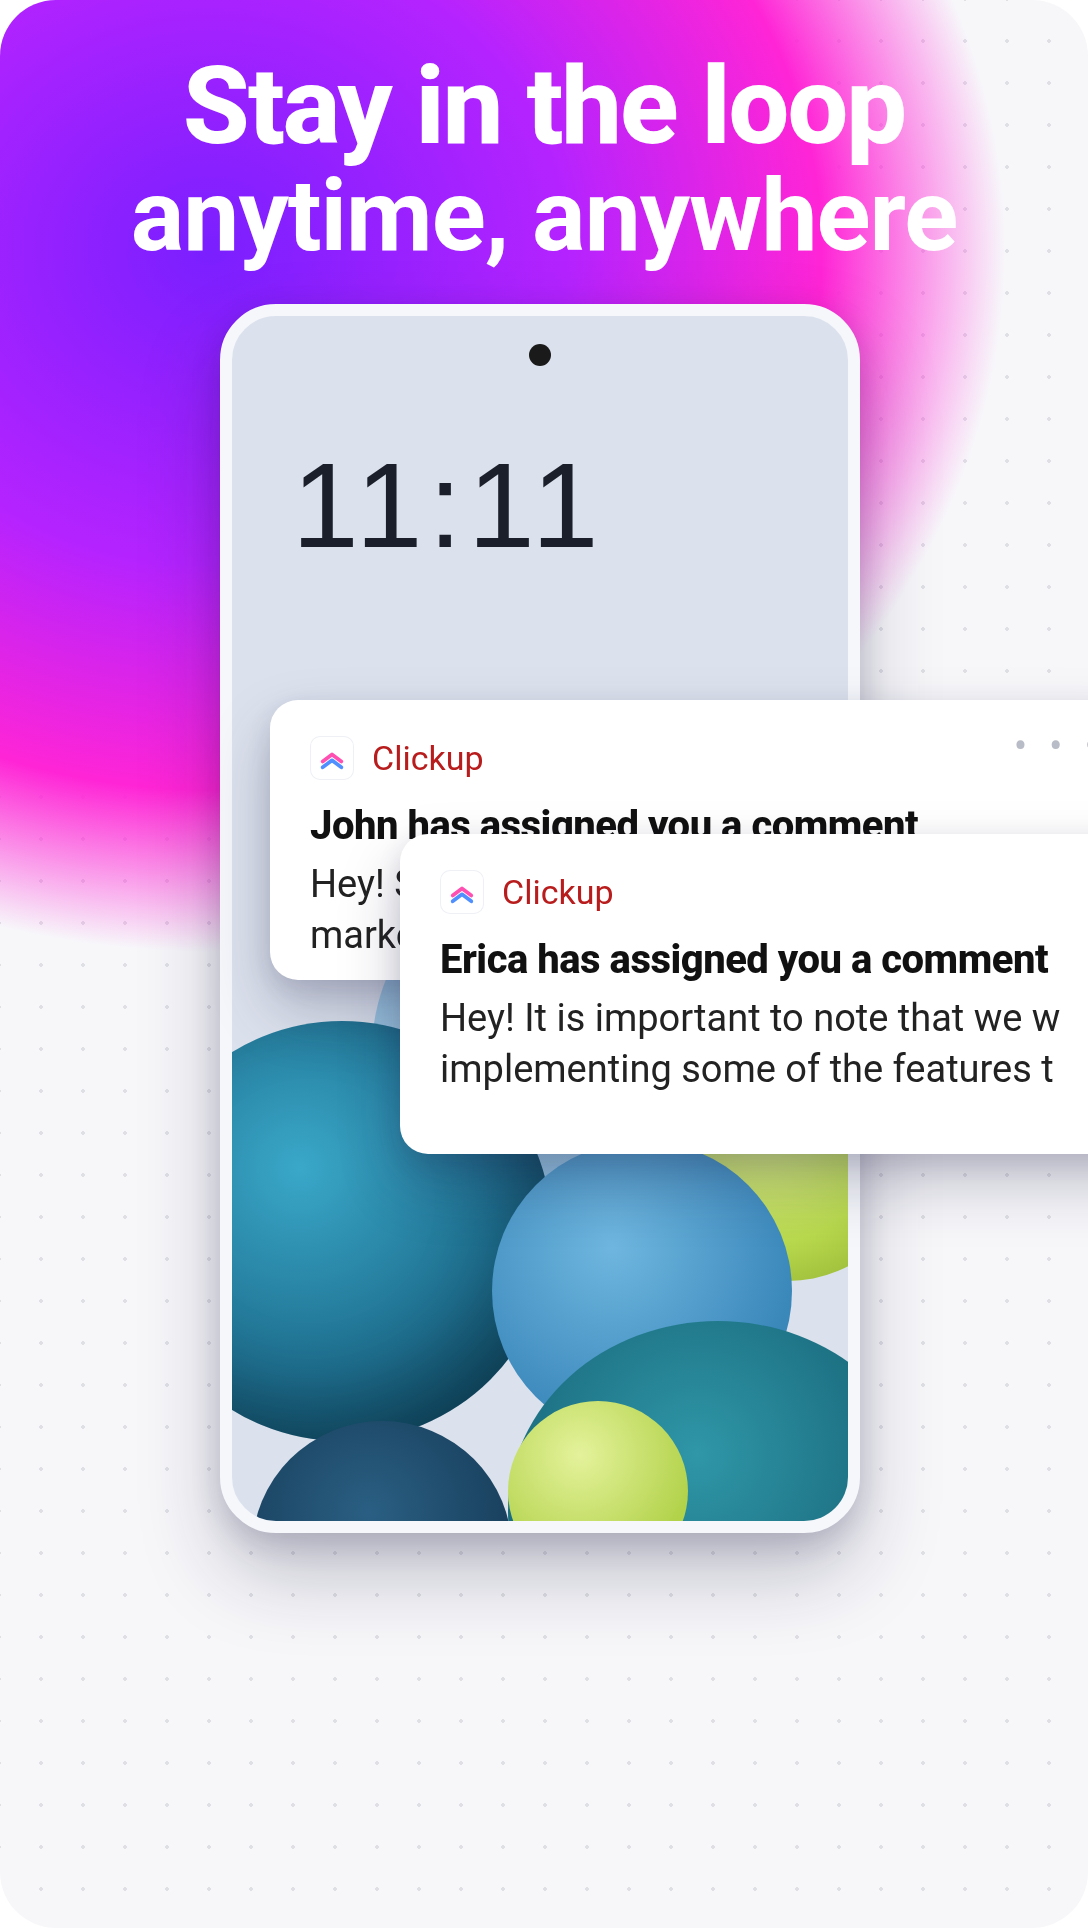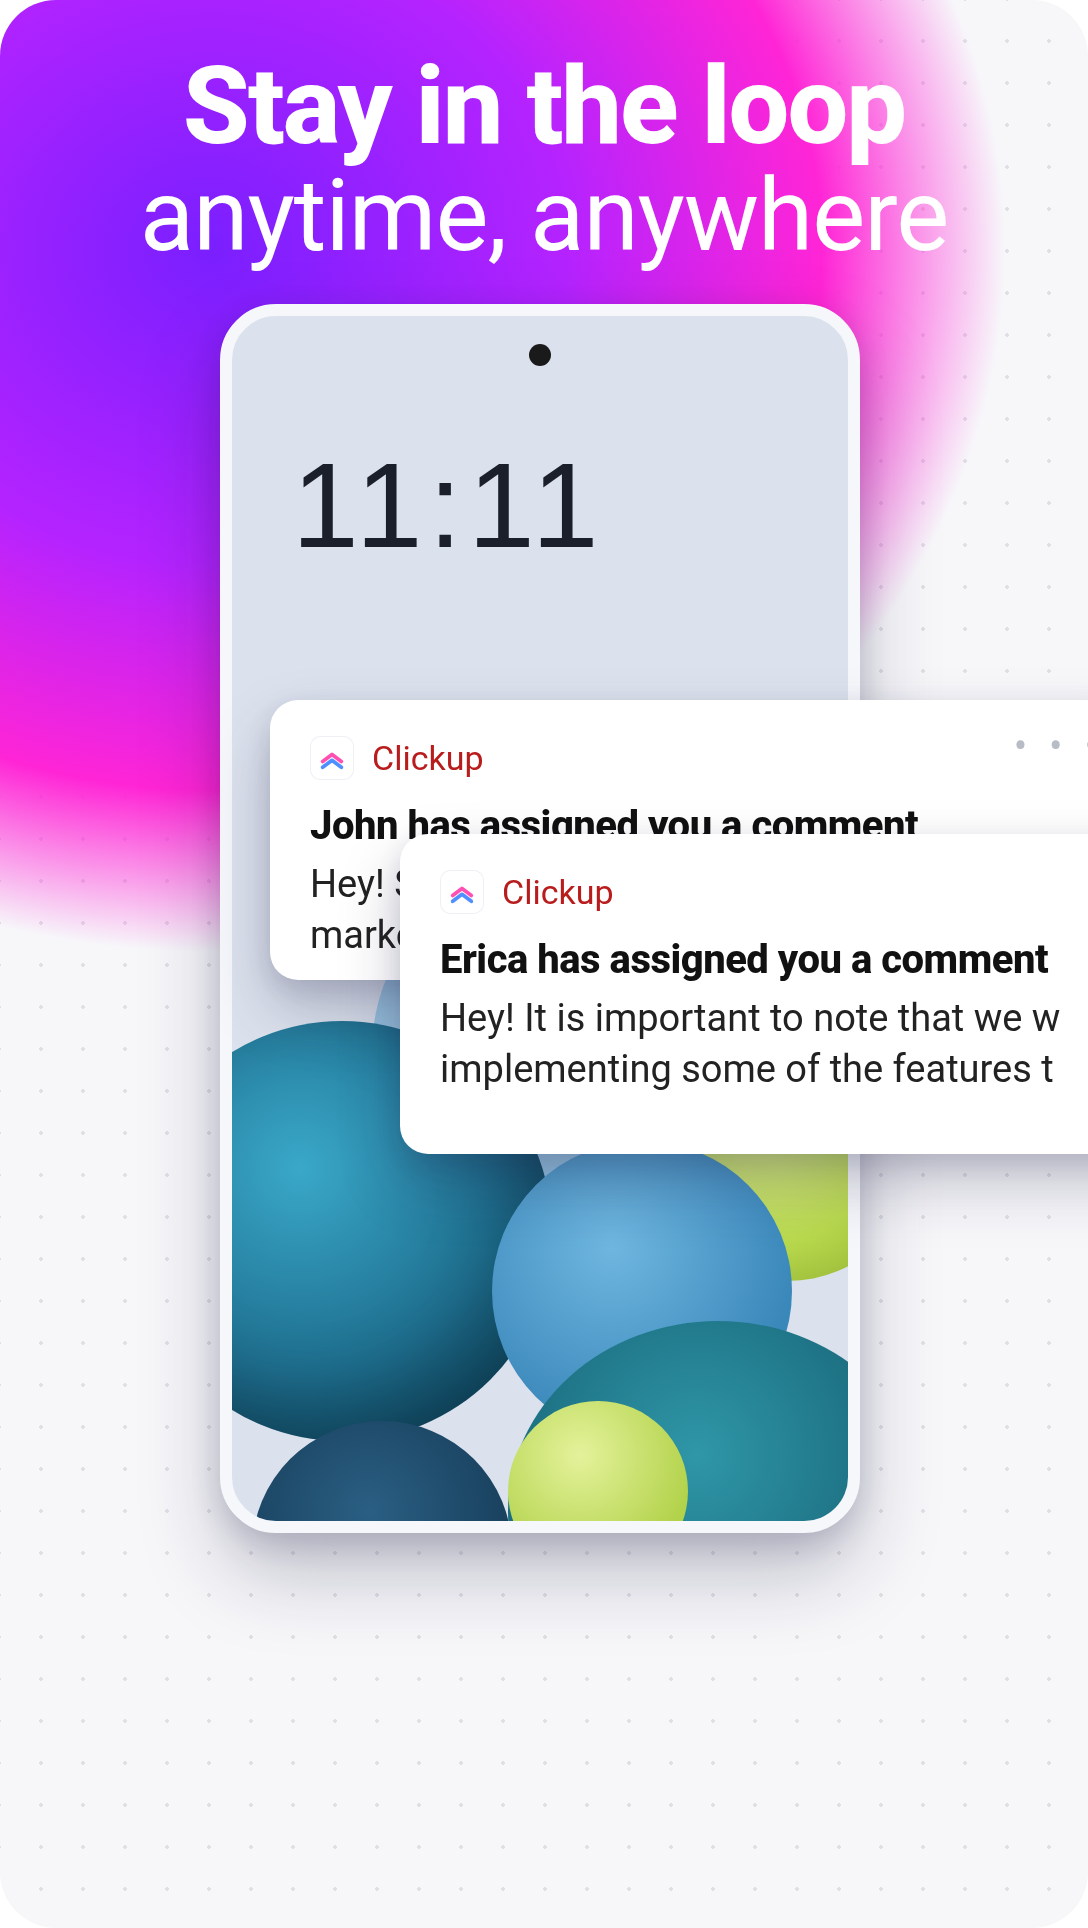--- a/index.html
+++ b/index.html
@@ -33,21 +33,21 @@
   }
   .headline {
     position: absolute;
     top: 50px;
     left: 0; right: 0;
     text-align: center;
     color: #ffffff;
     line-height: 1.05;
   }
   .headline .bold { font-weight: 800; font-size: 108px; letter-spacing: -2px; }
-  .headline .light { font-weight: 400; font-size: 100px; letter-spacing: -1px; }
+  .headline .light { font-weight: 700; font-size: 100px; letter-spacing: -1px; }
 
   
   .phone {
     position: absolute;
     top: 304px;
     left: 220px;
     width: 640px;
     height: 1229px;
     background: #dce2ed;
     border-radius: 56px;

